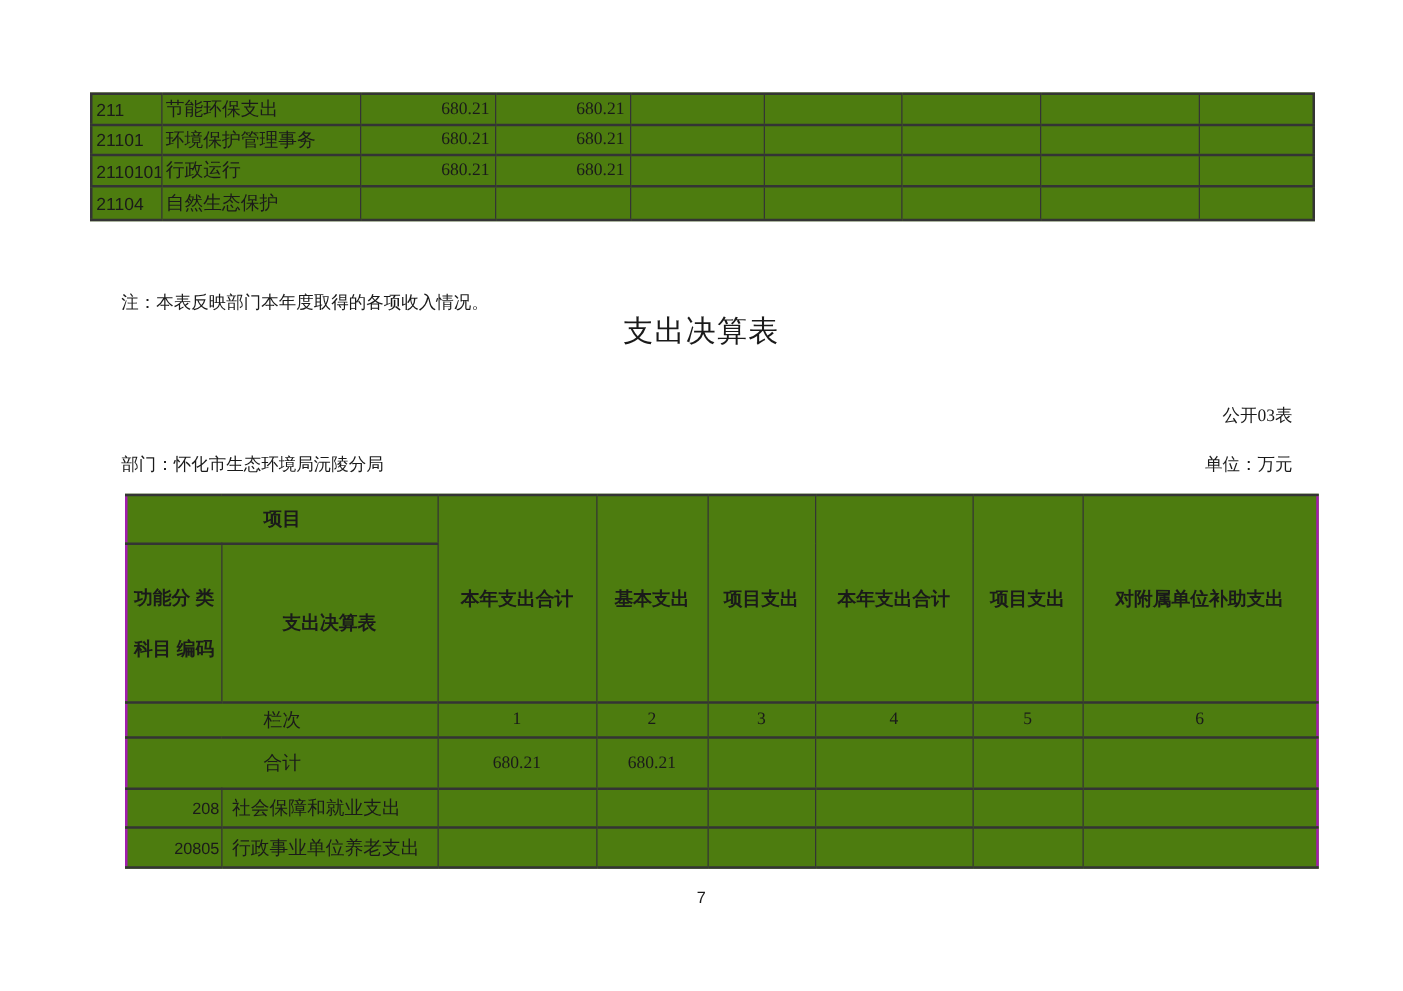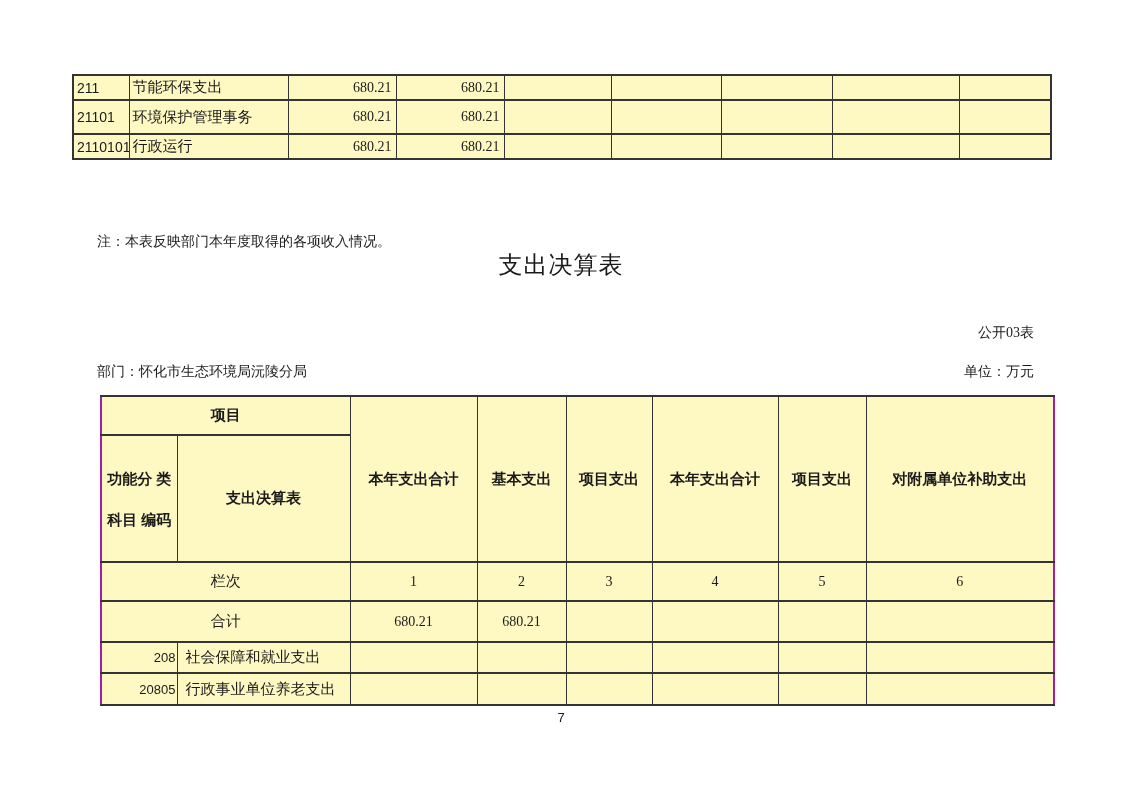--- a/index.html
+++ b/index.html
@@ -3,21 +3,21 @@
 <meta charset="utf-8">
 <style>
   html, body { margin: 0; padding: 0; background: #ffffff; }
   body {
     width: 1122px; height: 793px; position: relative; overflow: hidden;
     font-family: "Liberation Sans", sans-serif; color: #1a1a1a;
   }
   .abs { position: absolute; }
 
   
-  table { border-collapse: collapse; table-layout: fixed; background: #fef9c3; padding-left: 47px; }
+  table { border-collapse: collapse; table-layout: fixed; background: #4d7c0f; padding-left: 47px; }
   td { overflow: hidden; white-space: nowrap; vertical-align: middle; }
 
   
   .income-table { left: 72px; top: 74px; width: 978px; border: 2px solid #343434; }
   .income-table td { border: solid #343434; border-width: 2px 1px; }
   .income-table .code {
     font-family: "Liberation Sans", sans-serif; font-size: 14px;
     padding-left: 3px; text-align: left;
   }
   .income-table .cname {
@@ -83,36 +83,47 @@
         <td class="code">211</td>
         <td class="cname">节能环保支出</td>
         <td class="val">680.21</td>
         <td class="val">680.21</td>
         <td class="val"></td>
         <td class="val"></td>
         <td class="val"></td>
         <td class="val"></td>
         <td class="val"></td>
       </tr>
-      <tr style="height:34px">
+      <tr style="height:24px">
         <td class="code">21101</td>
         <td class="cname">环境保护管理事务</td>
         <td class="val">680.21</td>
         <td class="val">680.21</td>
         <td class="val"></td>
         <td class="val"></td>
         <td class="val"></td>
         <td class="val"></td>
         <td class="val"></td>
       </tr>
       <tr style="height:25px">
         <td class="code">2110101</td>
         <td class="cname">行政运行</td>
         <td class="val">680.21</td>
         <td class="val">680.21</td>
+        <td class="val"></td>
+        <td class="val"></td>
+        <td class="val"></td>
+        <td class="val"></td>
+        <td class="val"></td>
+      </tr>
+      <tr style="height:27px">
+        <td class="code">21104</td>
+        <td class="cname">自然生态保护</td>
+        <td class="val"></td>
+        <td class="val"></td>
         <td class="val"></td>
         <td class="val"></td>
         <td class="val"></td>
         <td class="val"></td>
         <td class="val"></td>
       </tr>
     </tbody>
   </table>
 
   <div class="abs note">注：本表反映部门本年度取得的各项收入情况。</div>
@@ -142,21 +153,21 @@
         <td class="hdr" rowspan="2">基本支出</td>
         <td class="hdr" rowspan="2">项目支出</td>
         <td class="hdr" rowspan="2">本年支出合计</td>
         <td class="hdr" rowspan="2">项目支出</td>
         <td class="hdr" rowspan="2">对附属单位补助支出</td>
       </tr>
       <tr style="height:127px">
         <td class="hdr code-header">功能分 类科目 编码</td>
         <td class="hdr">支出决算表</td>
       </tr>
-      <tr style="height:39px">
+      <tr style="height:28px">
         <td class="plain" colspan="2">栏次</td>
         <td class="num">1</td>
         <td class="num">2</td>
         <td class="num">3</td>
         <td class="num">4</td>
         <td class="num">5</td>
         <td class="num">6</td>
       </tr>
       <tr style="height:41px">
         <td class="plain" colspan="2">合计</td>

